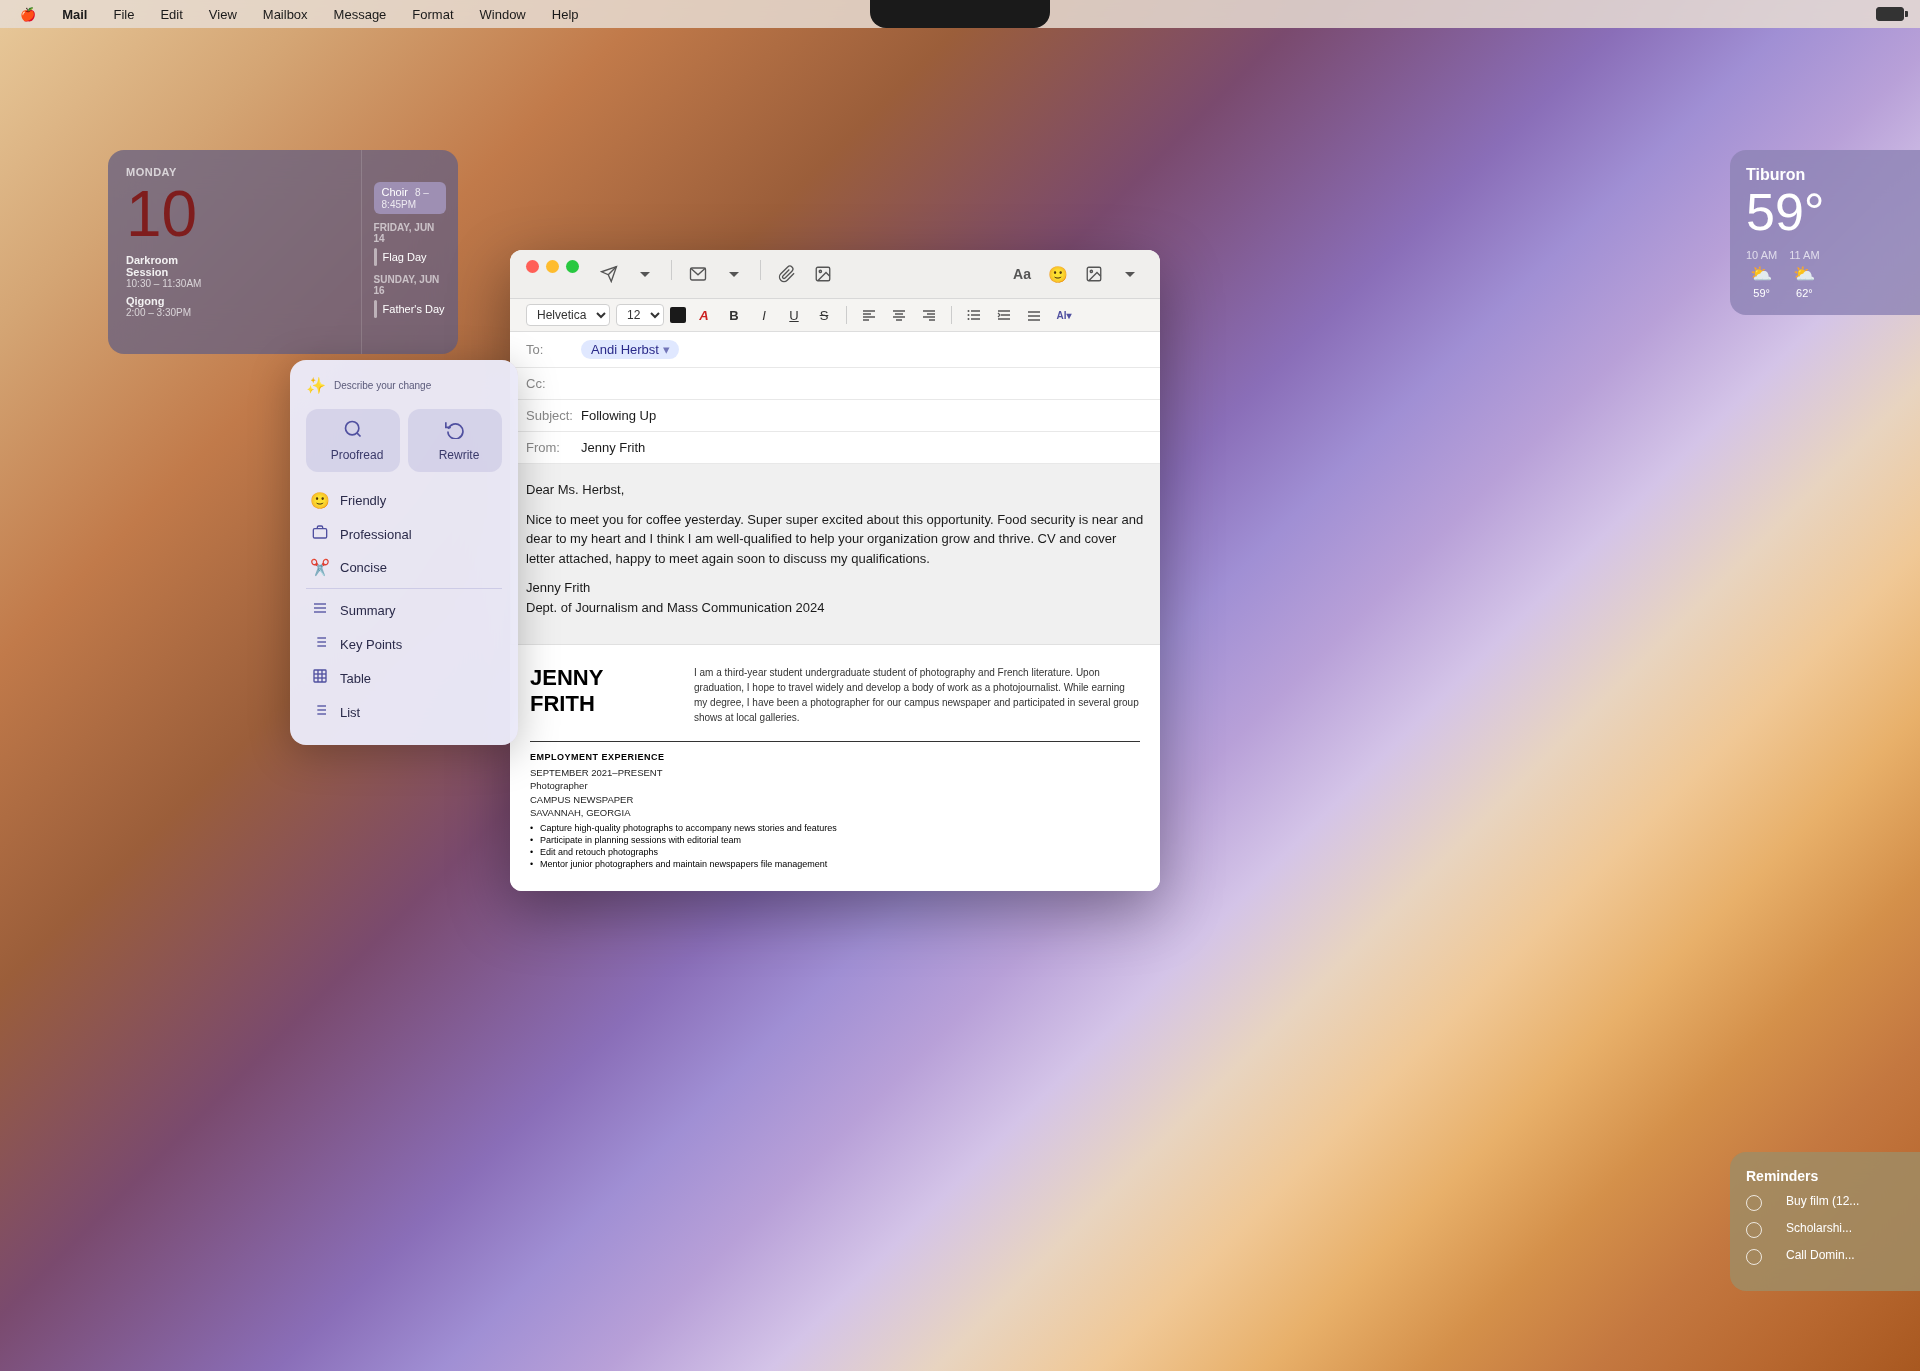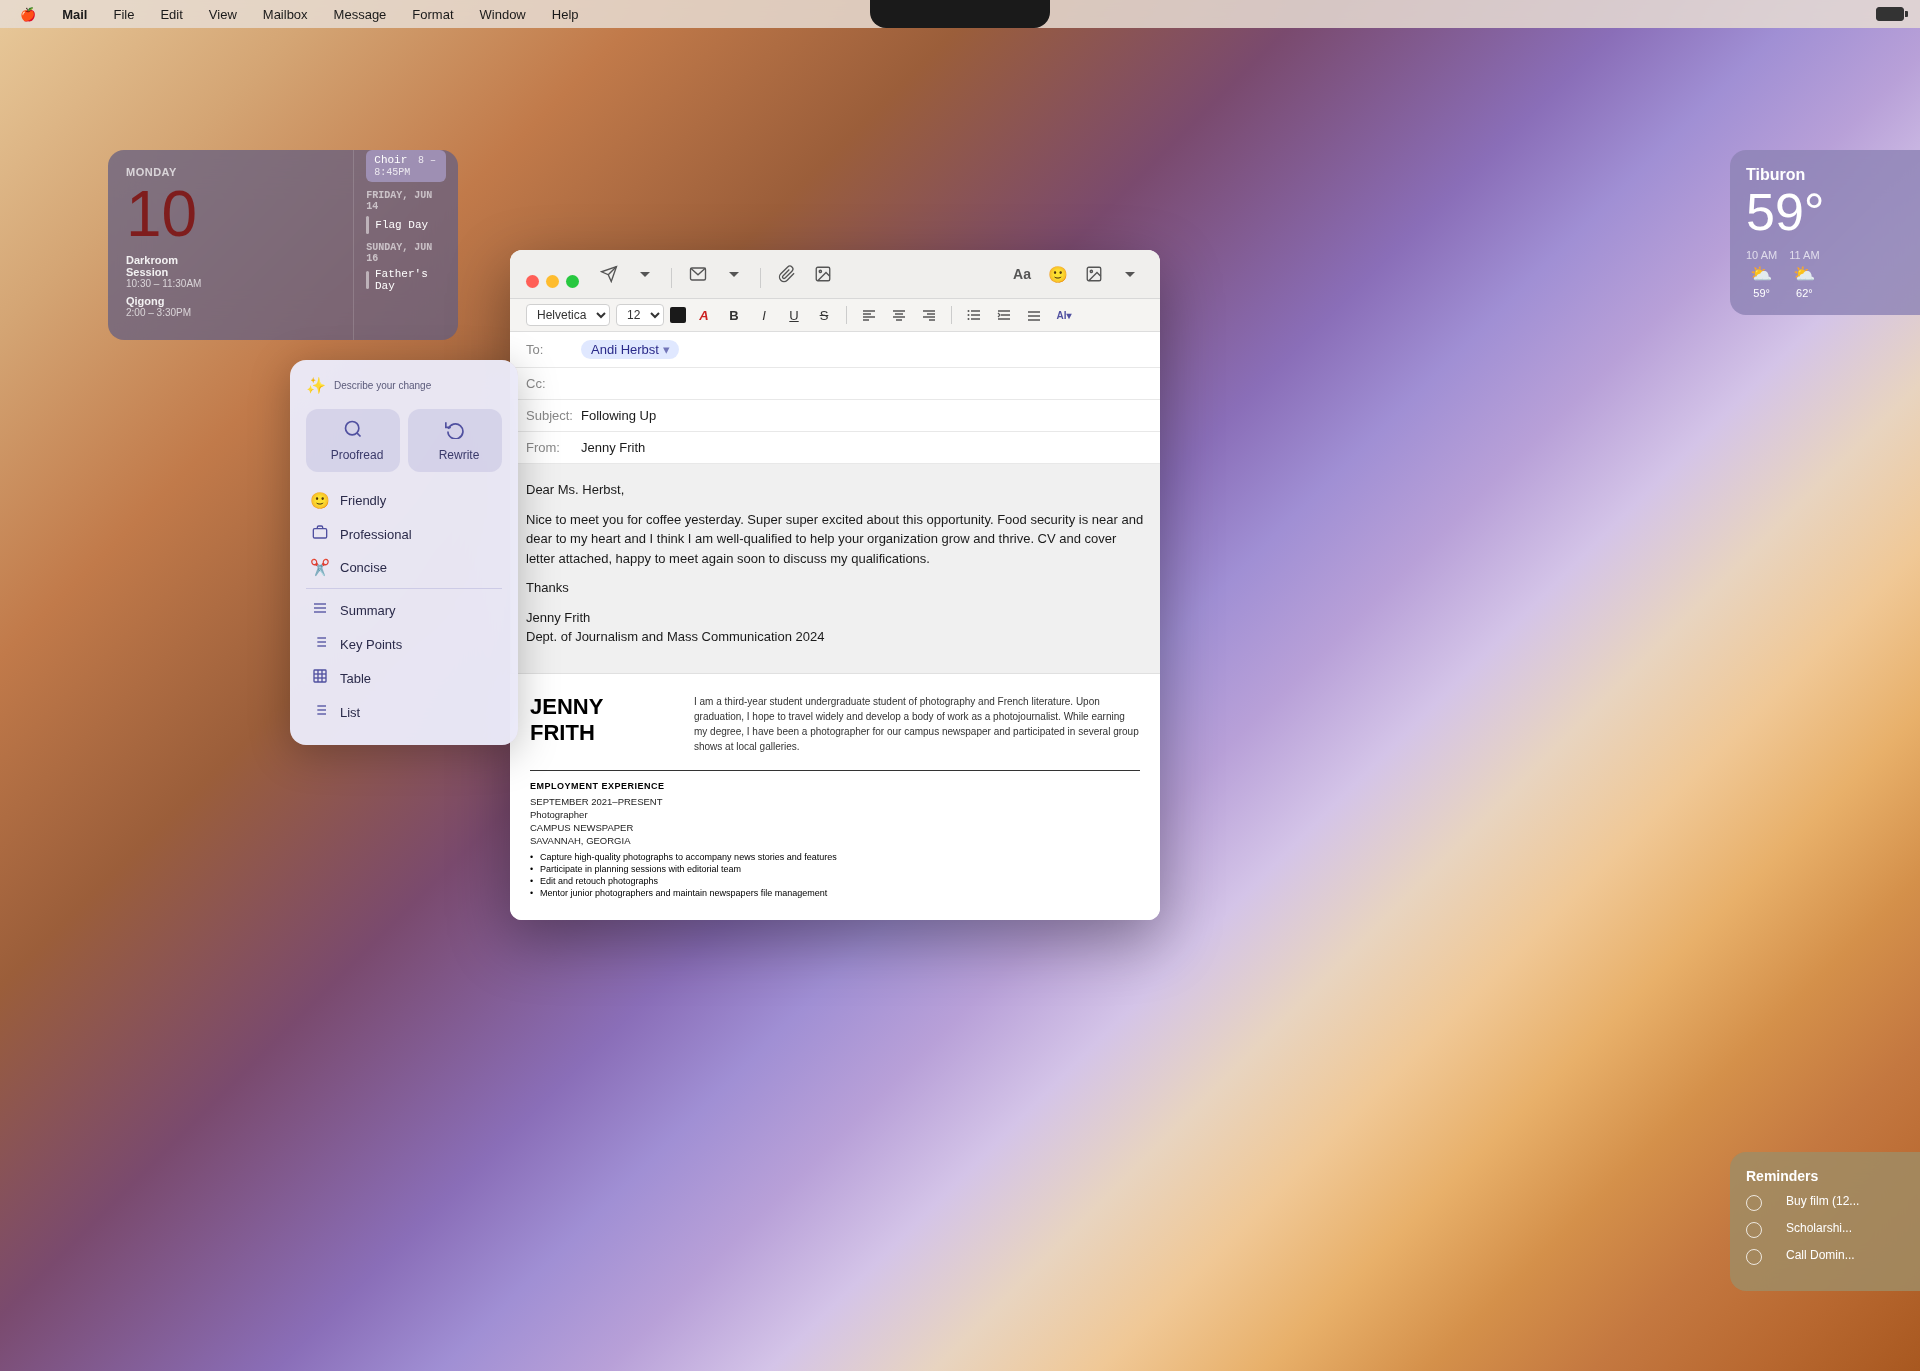--- a/index.html
+++ b/index.html
@@ -138,24 +138,23 @@
       margin-bottom: 6px;
     }
     .cal-event-name {
       font-weight: 600;
     }
     .cal-event-time {
       color: rgba(255,255,255,0.7);
       font-size: 10px;
     }
     .calendar-right {
-      padding: 0 12px;
+      padding: 32px 12px;
       margin-left: 120px;
       border-left: 1px solid rgba(255,255,255,0.15);
-      font-family: Liberation Mono, monospace;
     }
     .cal-section-date {
       font-size: 10px;
       color: rgba(255,255,255,0.6);
       font-weight: 600;
       text-transform: uppercase;
       margin-bottom: 4px;
       margin-top: 8px;
     }
     .cal-section-date:first-child { margin-top: 0; }
@@ -264,21 +263,21 @@
       background: white;
       border-radius: 12px;
       box-shadow: 0 20px 60px rgba(0,0,0,0.35);
       z-index: 200;
       overflow: hidden;
     }
     .mail-toolbar {
       background: #f0efed;
       padding: 10px 16px;
       display: flex;
-      align-items: flex-end;
+      align-items: flex-start;
       gap: 8px;
       border-bottom: 1px solid #d8d8d8;
     }
     .traffic-lights {
       display: flex;
       gap: 7px;
       margin-right: 8px;
     }
     .tl {
       width: 13px;
@@ -756,21 +755,20 @@
     </div>
     <div class="mail-field">
       <span class="mail-field-label">From:</span>
       <span class="mail-field-value">Jenny Frith</span>
     </div>
   </div>
 
   <div class="mail-body">
     <p>Dear Ms. Herbst,</p>
     <p>Nice to meet you for coffee yesterday. Super super excited about this opportunity. Food security is near and dear to my heart and I think I am well-qualified to help your organization grow and thrive. CV and cover letter attached, happy to meet again soon to discuss my qualifications.</p>
-    <p>Thanks</p>
     <p>Jenny Frith<br>Dept. of Journalism and Mass Communication 2024</p>
   </div>
 
   <div class="mail-cv">
     <div class="cv-header">
       <div class="cv-name">JENNY<br>FRITH</div>
       <div class="cv-bio">I am a third-year student undergraduate student of photography and French literature. Upon graduation, I hope to travel widely and develop a body of work as a photojournalist. While earning my degree, I have been a photographer for our campus newspaper and participated in several group shows at local galleries.</div>
     </div>
     <hr class="cv-divider">
     <div class="cv-columns">

